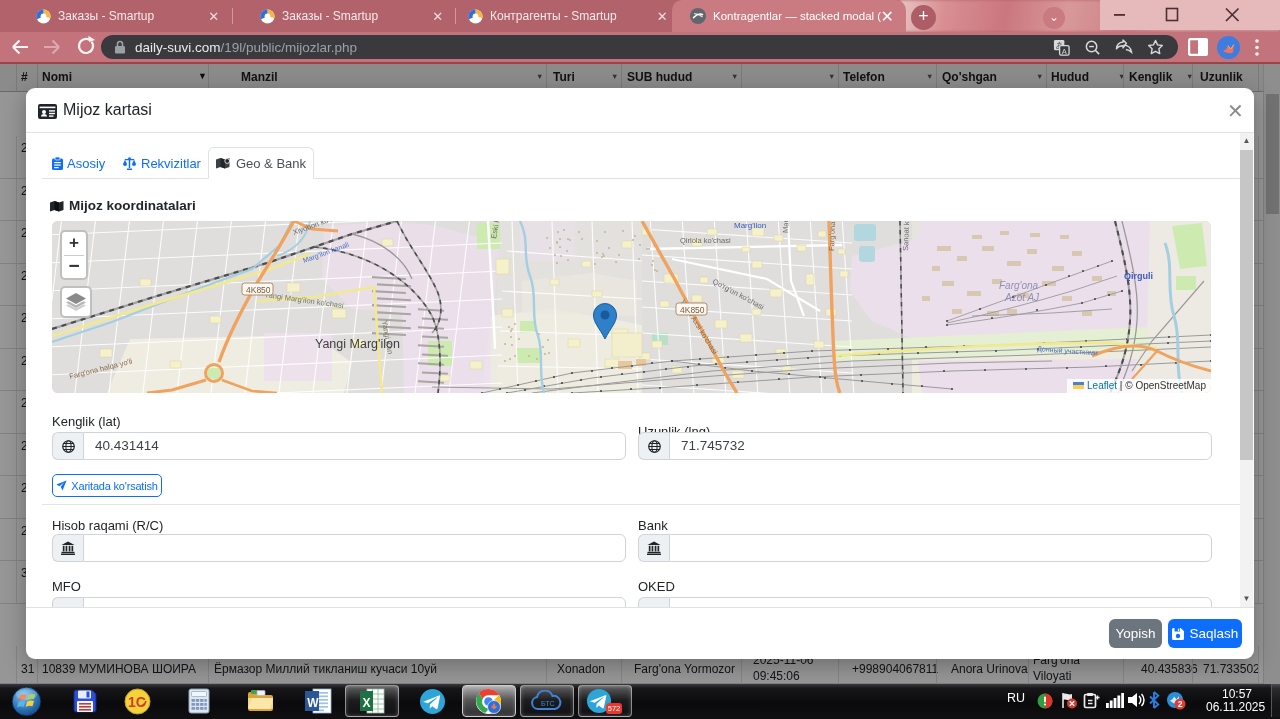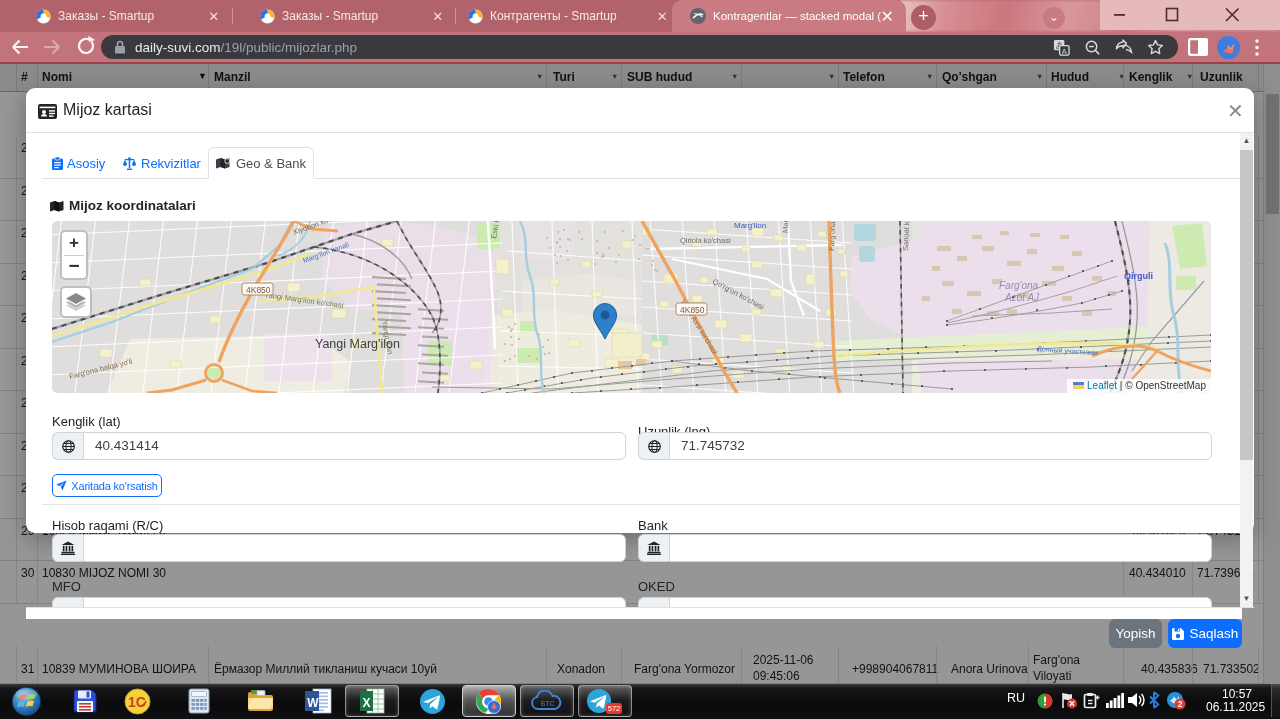--- a/index.html
+++ b/index.html
@@ -25,21 +25,21 @@
 #thead { position:absolute; left:0; top:0; width:1263px; height:28px; background:#ececec; border-bottom:1px solid #b5b5b5; }
 .th { position:absolute; top:6px; font-size:12px; font-weight:bold; color:#1d1d1d; white-space:nowrap; }
 .sort { position:absolute; top:8px; font-size:7.5px; color:#555; }
 .vline { position:absolute; top:0; bottom:0; width:1px; background:#cfcfcf; }
 .row { position:absolute; left:0; width:1263px; border-bottom:1px solid #dcdcdc; background:#fff; }
 .cell { position:absolute; font-size:12px; color:#212529; white-space:nowrap; }
 #pagescroll { position:absolute; right:0; top:0; width:17px; height:620px; background:#f1f1f1; border-left:1px solid #d8d8d8; }
 #pagescroll .thumb { position:absolute; left:2px; top:30px; width:13px; height:120px; background:#c1c1c1; border-radius:0px; }
 #backdrop { position:absolute; left:0; top:64px; width:1280px; height:620px; background:rgba(0,0,0,0.41); }
 
-#modal { position:absolute; left:26px; top:88px; width:1228px; height:445px; background:#fff; border-radius:9px; box-shadow:0 6px 22px rgba(0,0,0,0.28); }
+#modal { position:absolute; left:26px; top:88px; width:1228px; height:571px; background:#fff; border-radius:9px; box-shadow:0 6px 22px rgba(0,0,0,0.28); }
 #mhead { position:absolute; left:0; top:0; width:100%; height:45px; border-bottom:1px solid #dee2e6; }
 #mtitle { position:absolute; left:37px; top:13px; font-size:16px; font-weight:500; color:#212529; }
 #mclose { position:absolute; left:1201px; top:11px; font-size:20px; color:#8a8a8a; font-weight:400; }
 #tabnav { position:absolute; left:16px; top:59px; width:1198px; height:32px; border-bottom:1px solid #dee2e6;text-align:right; }
 .navlink { position:absolute; top:0; height:32px; display:flex; align-items:center; gap:4px; color:#0d6efd; font-size:13px; }
 #tabactive { position:absolute; left:166px; top:0px; width:106px; height:32px; background:#fff; border:1px solid #dee2e6; border-bottom:1px solid #fff; border-radius:6px 6px 0 0; display:flex; align-items:center; justify-content:center; gap:6px; color:#495057; font-size:13px; }
 #koordh { position:absolute; left:24px; top:110px; font-size:13.5px; font-weight:bold; color:#212529; display:flex; align-items:center; gap:5px; }
 #map { position:absolute; left:26px; top:133px; width:1159px; height:172px; border-radius:6px; overflow:hidden; background:#e3e1de; }
 .mlabel { position:absolute; font-size:13px; color:#212529; }
 .igroup { position:absolute; height:28px; display:flex; }
@@ -165,21 +165,21 @@
     <circle cx="2" cy="8.5" r="1.8" fill="#fbf2f2"></circle>
     <circle cx="2" cy="15" r="1.8" fill="#fbf2f2"></circle>
   </svg>
 <div id="redline"></div>
 <div id="page">
 
   <div id="thead">
     <div class="th" style="left:21px;">#</div>
     <div class="th" style="left:42px;">Nomi</div>
       <div class="sort" style="left:198px;color:#111;font-size:9px;top:7px;">▼</div>
-    <div class="th" style="left:206px;padding-left:8px;">Manzil</div>
+    <div class="th" style="left:233px;padding-left:8px;">Manzil</div>
       <div class="sort" style="left:536px;">▼</div>
     <div class="th" style="left:553px;">Turi</div>
       <div class="sort" style="left:611px;">▼</div>
     <div class="th" style="left:627px;">SUB hudud</div>
       <div class="sort" style="left:731px;">▼</div>
     <div class="th" style="left:748px;margin-top:48px;">Sana</div>
       <div class="sort" style="left:828px;">▼</div>
     <div class="th" style="left:843px;">Telefon</div>
       <div class="sort" style="left:926px;">▼</div>
     <div class="th" style="left:942px;">Qo'shgan</div>

